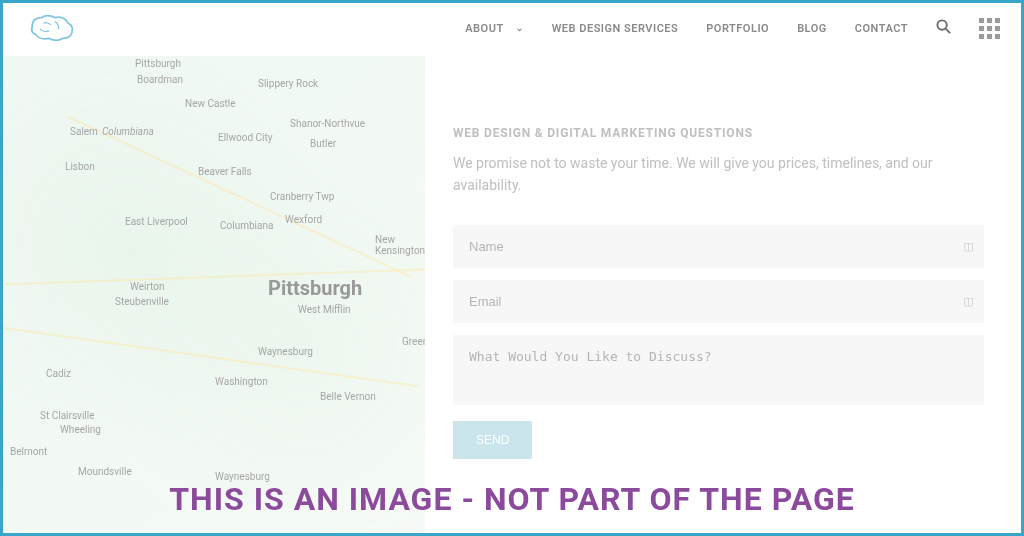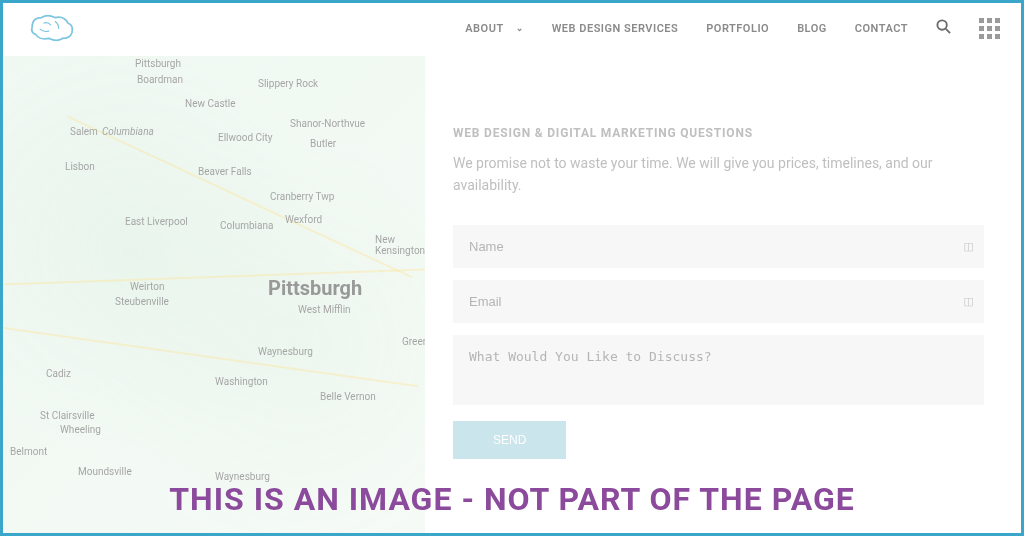--- a/index.html
+++ b/index.html
@@ -151,21 +151,21 @@
     }
     .form-field::placeholder { color: #b5b5b5; }
     textarea.form-field {
       height: 70px;
       resize: none;
     }
     .submit-btn {
       background: #a8d4e0;
       border: none;
       color: #fff;
-      padding: 12px 40px;
+      padding: 12px 23px;
       font-size: 12px;
       cursor: pointer;
       opacity: 0.6;
     }
     .watermark {
       position: absolute;
       bottom: 18px;
       left: 0;
       right: 0;
       text-align: center;

